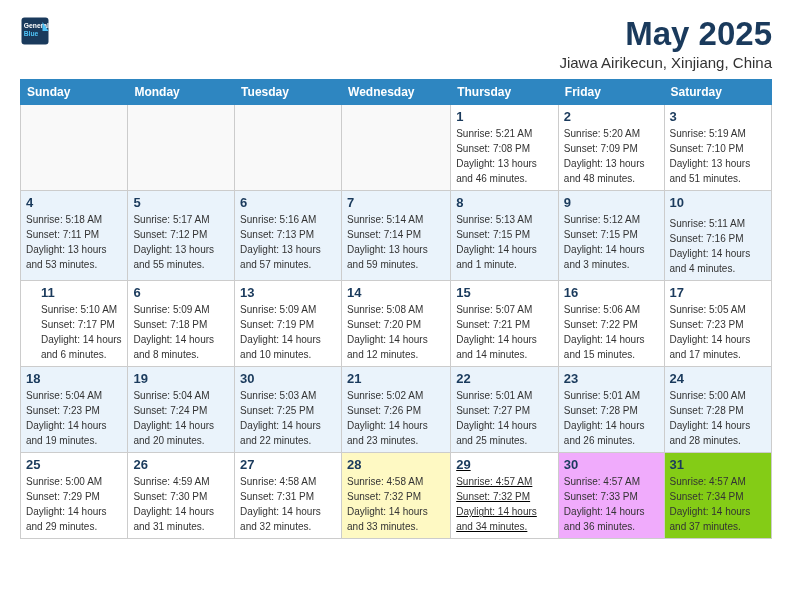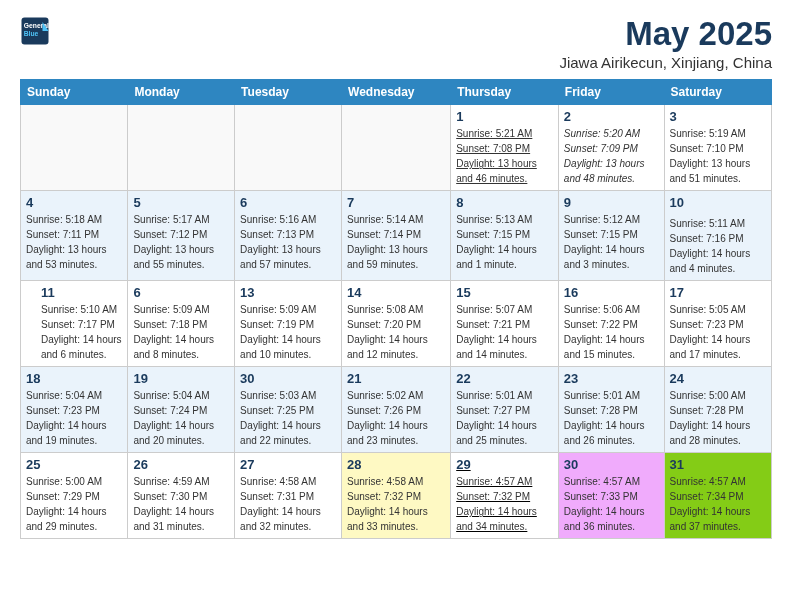--- a/index.html
+++ b/index.html
@@ -116,28 +116,28 @@
       </tr>
     </thead>
     <tbody id="calendar-body">
     <tr>
           <td class="empty" style="background: rgb(249, 249, 249);"></td>
           <td class="empty" style="background: rgb(249, 249, 249);"></td>
           <td class="empty" style="background: rgb(249, 249, 249);"></td>
           <td class="empty" style="background: rgb(249, 249, 249);"></td>
           <td style="background: rgb(255, 255, 255);">
             <div class="day-num">1</div>
-            <div class="day-info" style="white-space: pre-line; text-decoration: underline;">Sunrise: 5:21 AM
+            <div class="day-info" style="white-space: pre-line;">Sunrise: 5:21 AM
 Sunset: 7:08 PM
 Daylight: 13 hours
 and 46 minutes.</div>
           </td>
           <td style="background: rgb(255, 255, 255);">
             <div class="day-num">2</div>
-            <div class="day-info" style="white-space: pre-line; font-style: italic;">Sunrise: 5:20 AM
+            <div class="day-info" style="white-space: pre-line;">Sunrise: 5:20 AM
 Sunset: 7:09 PM
 Daylight: 13 hours
 and 48 minutes.</div>
           </td>
           <td style="background: rgb(255, 255, 255);">
             <div class="day-num">3</div>
             <div class="day-info" style="white-space: pre-line;">Sunrise: 5:19 AM
 Sunset: 7:10 PM
 Daylight: 13 hours
 and 51 minutes.</div>

